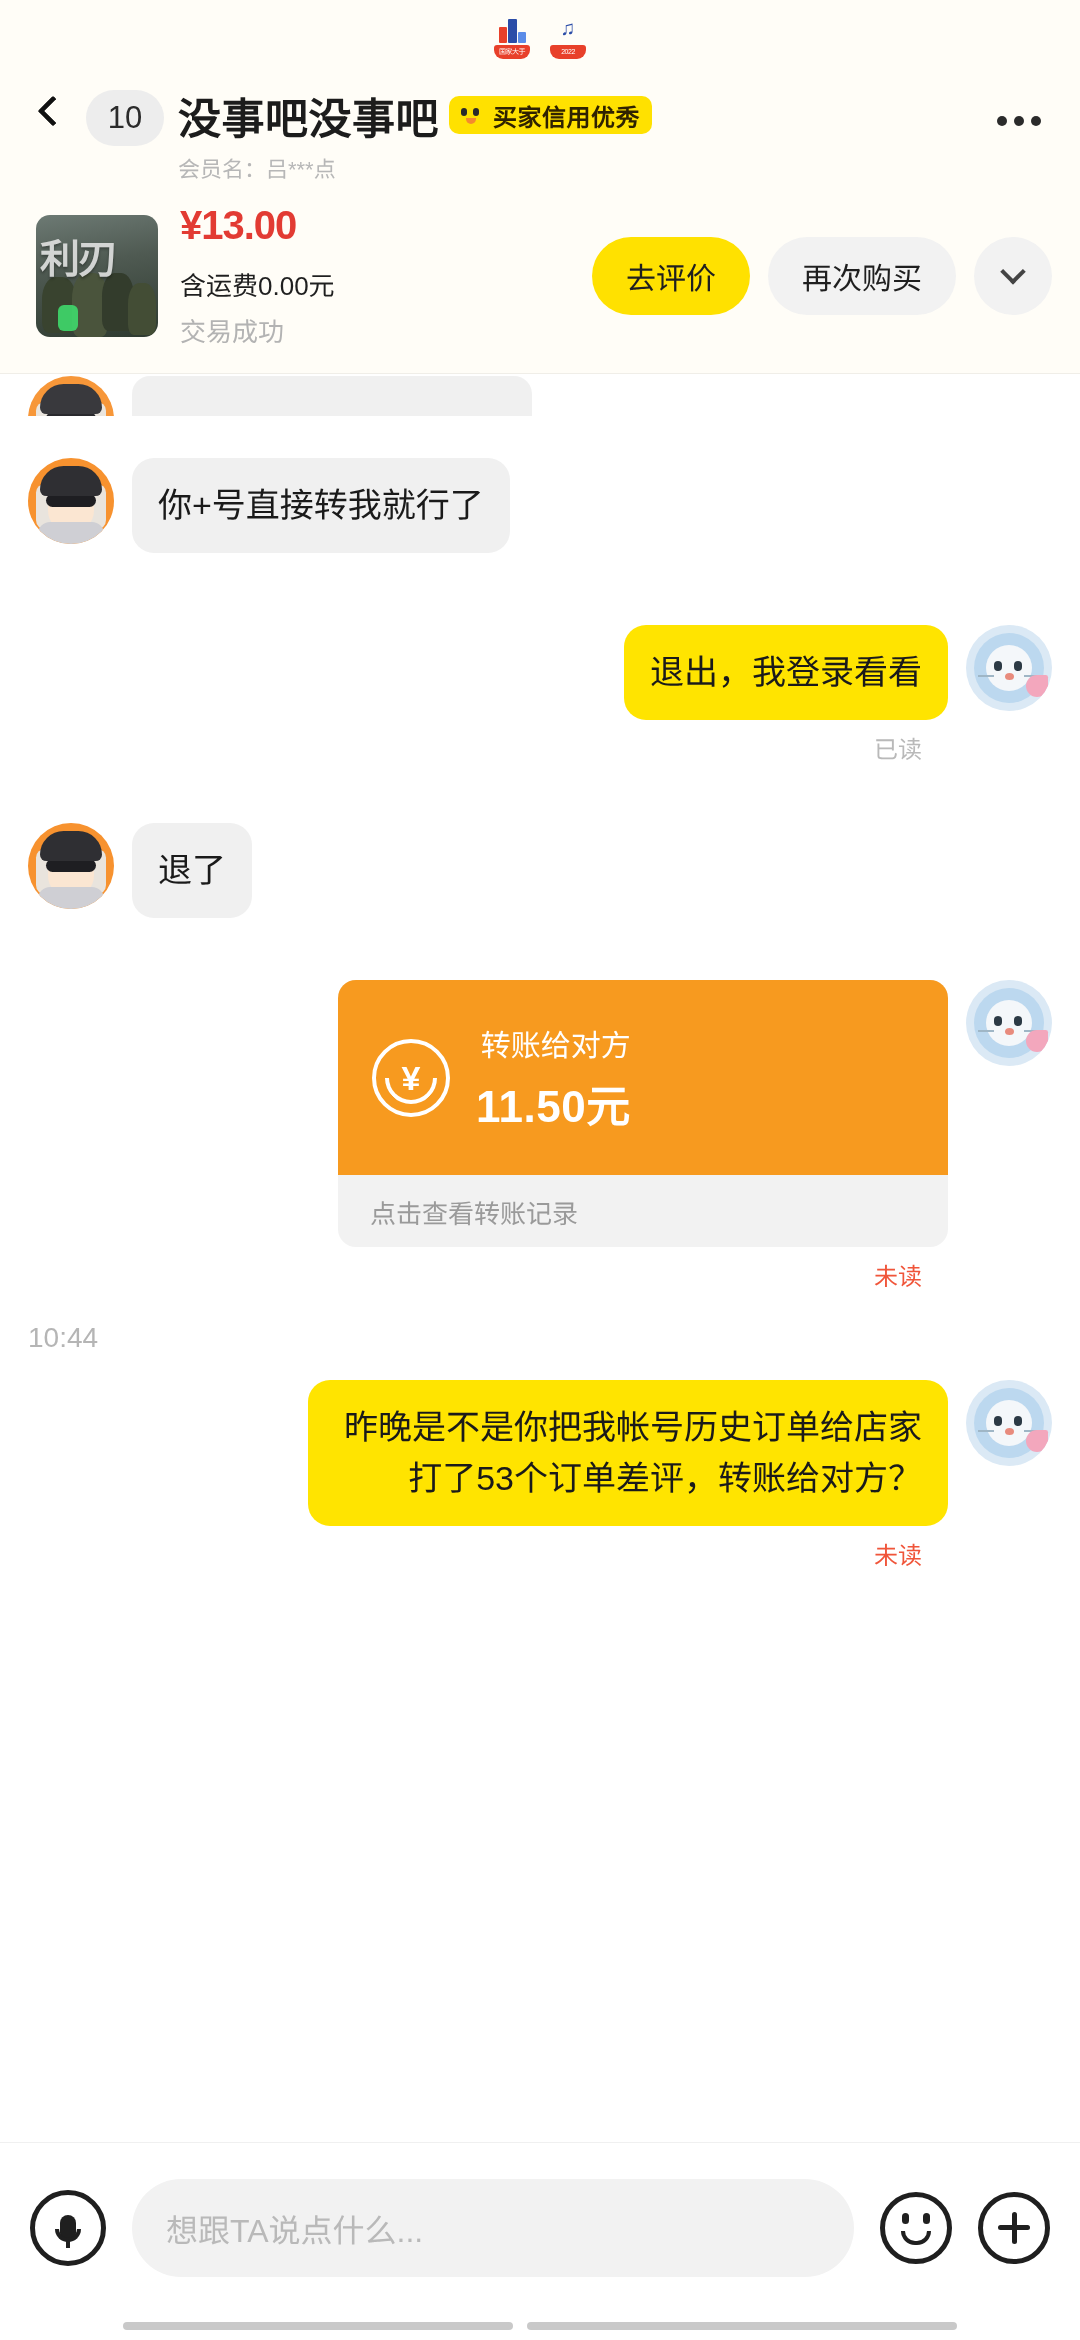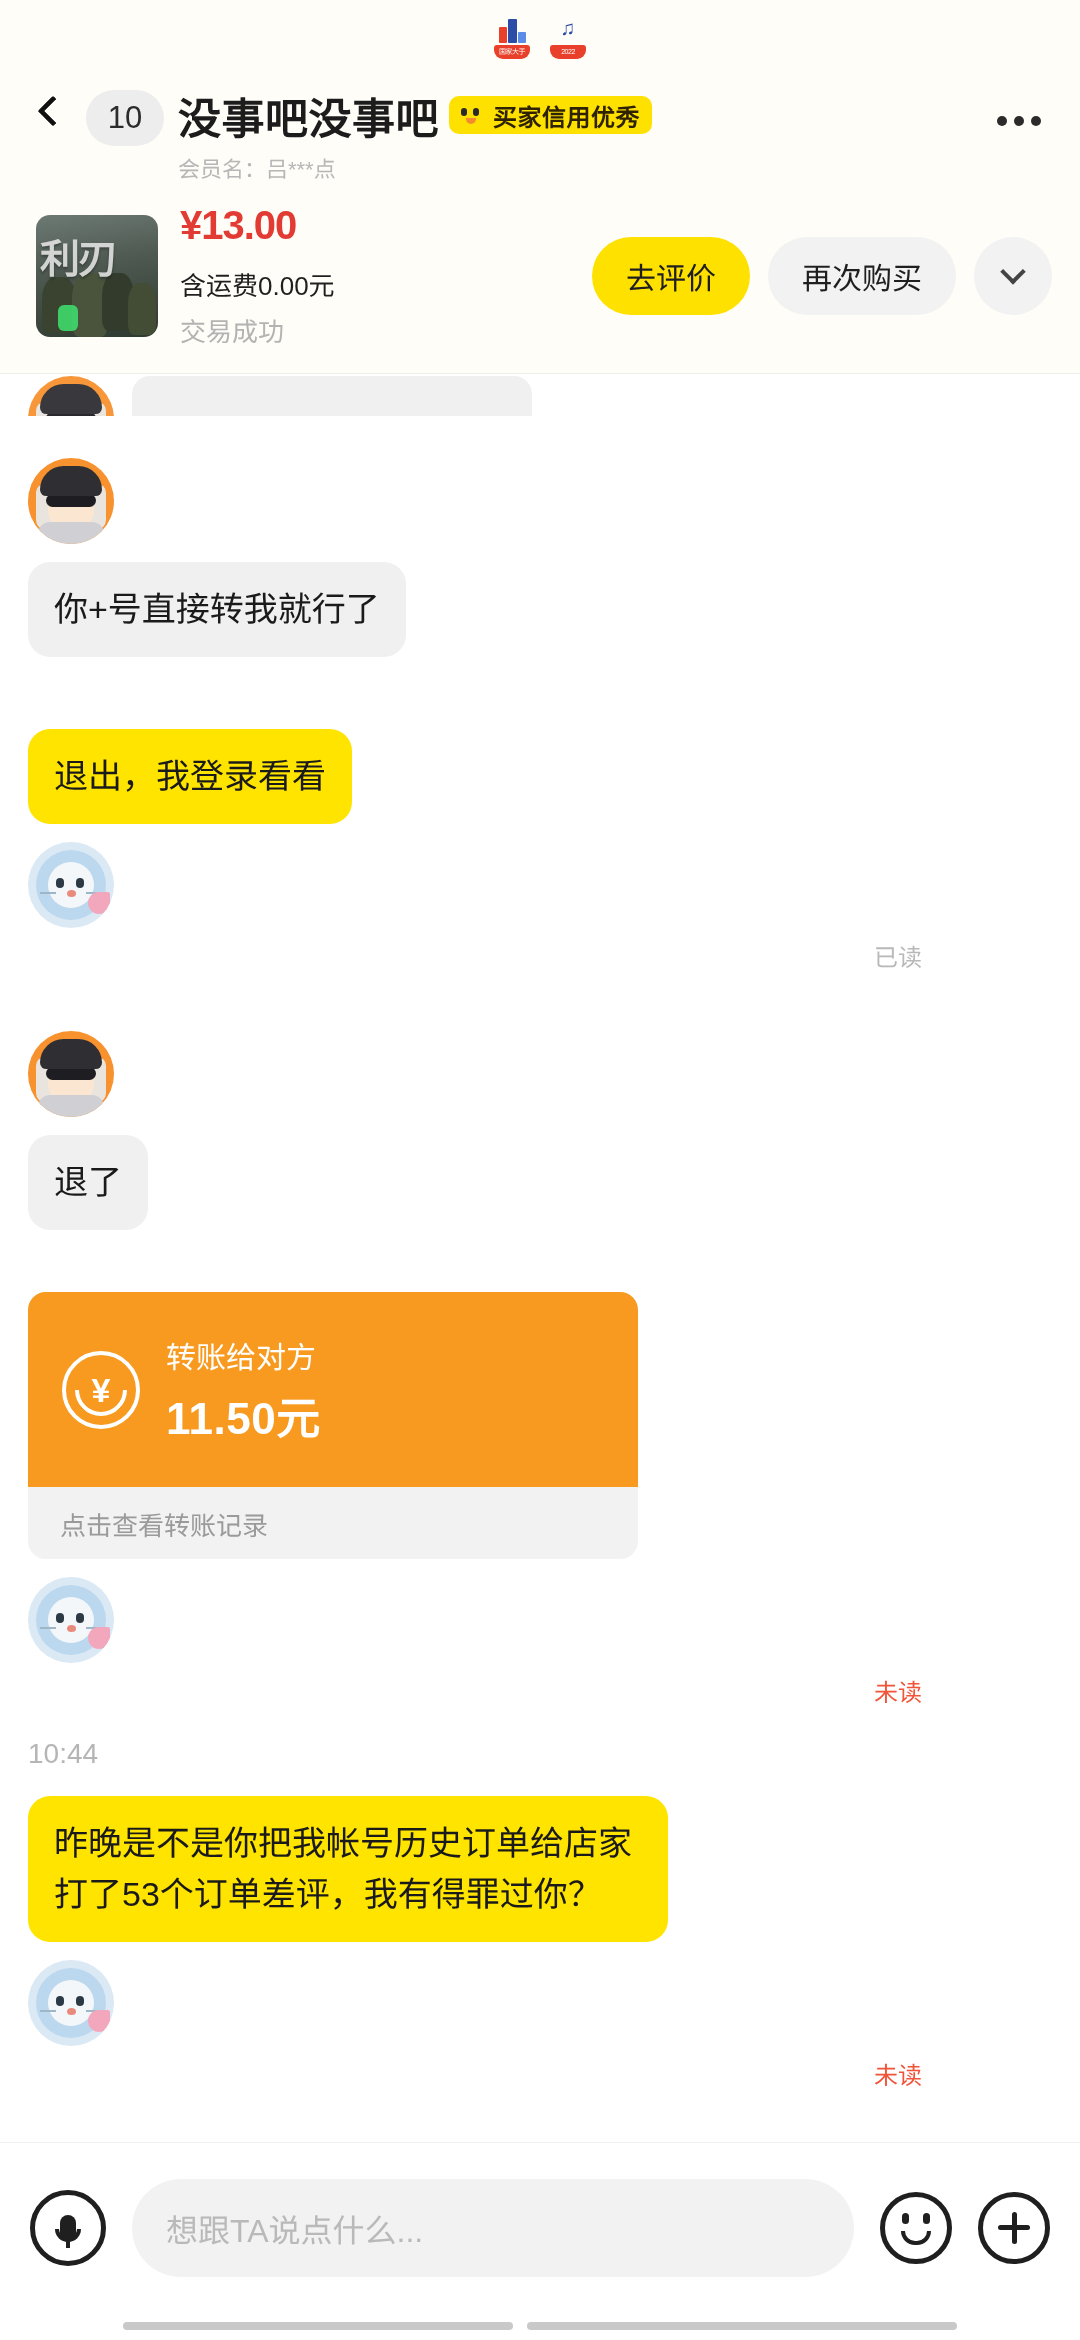--- a/index.html
+++ b/index.html
@@ -237,23 +237,23 @@
   .av-seal .wsk {
     position:absolute; top:50px; width:16px; height:2px; background:#9fb6c6;
   }
   .av-seal .w1 { left:12px; }
   .av-seal .w2 { right:12px; }
   .av-seal .pink {
     position:absolute; right:4px; bottom:14px; width:22px; height:22px;
     background:#f3a7bd; border-radius: 50% 10% 50% 50%;
   }
 
-  .msg-row { display:flex; align-items:flex-start; gap: 18px; flex-direction: column; }
+  .msg-row { display:flex; align-items:flex-start; gap: 18px; }
   .msg-row.left  { justify-content: flex-start; }
-  .msg-row.right { justify-content: flex-end; }
+  .msg-row.right { justify-content: flex-end; text-align: right; }
   .bubble {
     max-width: 660px;
     border-radius: 22px;
     font-size: 34px; line-height: 1.5;
     color: #1a1a1a;
     padding: 22px 26px;
     word-break: break-word;
   }
   .bubble.grey   { background:#f0f0f0; }
   .bubble.yellow { background:#ffe400; }
@@ -496,21 +496,21 @@
           <span class="wsk w1"></span>
           <span class="wsk w2"></span>
           <span class="pink"></span>
       </div>
     </div>
     <div class="status-line status-unread">未读</div>
 
     <div class="time-sep">10:44</div>
 
     <div class="msg-row right">
-      <div class="bubble yellow" style="max-width:640px;">昨晚是不是你把我帐号历史订单给店家打了53个订单差评，我有得罪过你？</div>
+      <div class="bubble yellow" style="max-width:640px;">昨晚是不是你把我帐号历史订单给店家打了53个订单差评，转账给对方？</div>
       <div class="avatar av-seal">
         <span class="ring"></span>
           <span class="face2"></span>
           <span class="e1"></span>
           <span class="e2"></span>
         <span class="nose"></span>
           <span class="wsk w1"></span>
           <span class="wsk w2"></span>
           <span class="pink"></span>
       </div>

